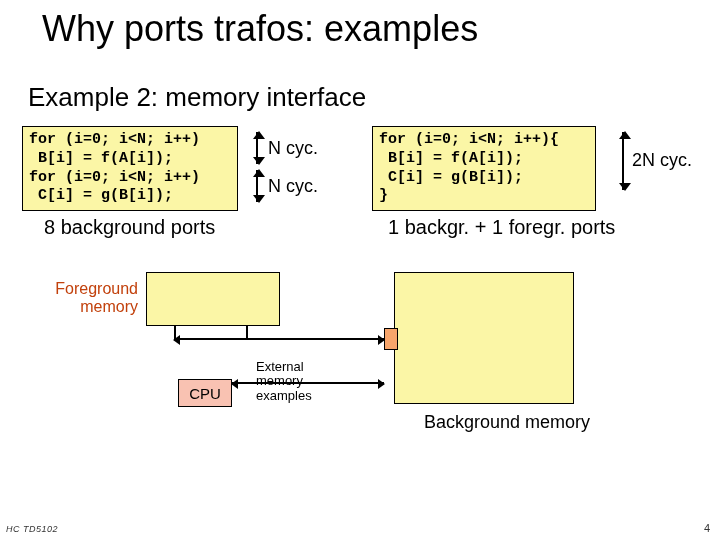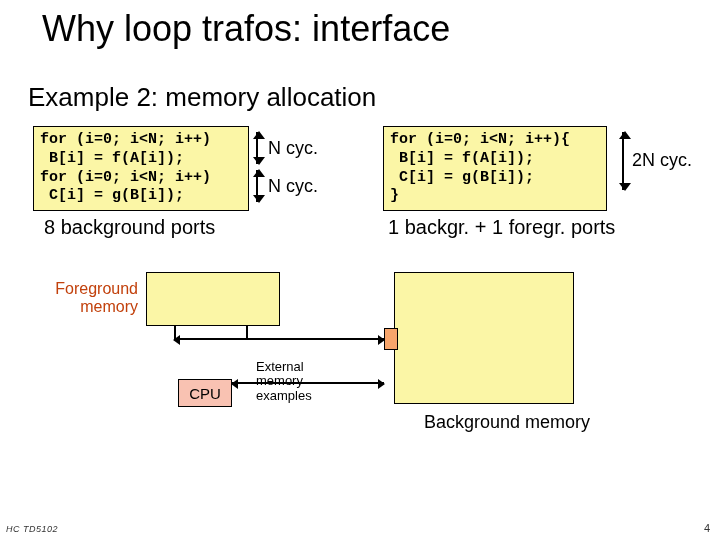--- a/index.html
+++ b/index.html
@@ -30,21 +30,20 @@
   .code-box {
     background: #fbf6a6;
     border: 1px solid #000;
     font-family: "Courier New", monospace;
     font-size: 15px;
     font-weight: bold;
     line-height: 1.25;
     padding: 4px 6px;
     white-space: pre;
     position: absolute;
-    margin-left: 11px;
   }
   .code-left  { top: 126px; left: 22px;  width: 216px; }
   .code-right { top: 126px; left: 372px; width: 224px; }
   .ann {
     font-family: Arial, sans-serif;
     font-size: 18px;
     position: absolute;
     color: #000;
   }
   .ann1 { top: 138px; left: 268px; }
@@ -148,22 +147,22 @@
   .footer-right {
     position: absolute;
     bottom: 6px; right: 10px;
     font-size: 11px;
     color: #333;
   }
 </style>
 </head>
 <body>
 
-<div class="slide-title">Why loop trafos: interface</div>
-<div class="subtitle">Example 2: memory allocation</div>
+<div class="slide-title">Why ports trafos: examples</div>
+<div class="subtitle">Example 2: memory interface</div>
 
 <div class="code-box code-left">for (i=0; i&lt;N; i++)
  B[i] = f(A[i]);
 for (i=0; i&lt;N; i++)
  C[i] = g(B[i]);</div>
 <div class="arrow-ud arrL1"></div>
 <div class="ann ann1">N cyc.</div>
 <div class="arrow-ud arrL2"></div>
 <div class="ann ann2">N cyc.</div>
 

